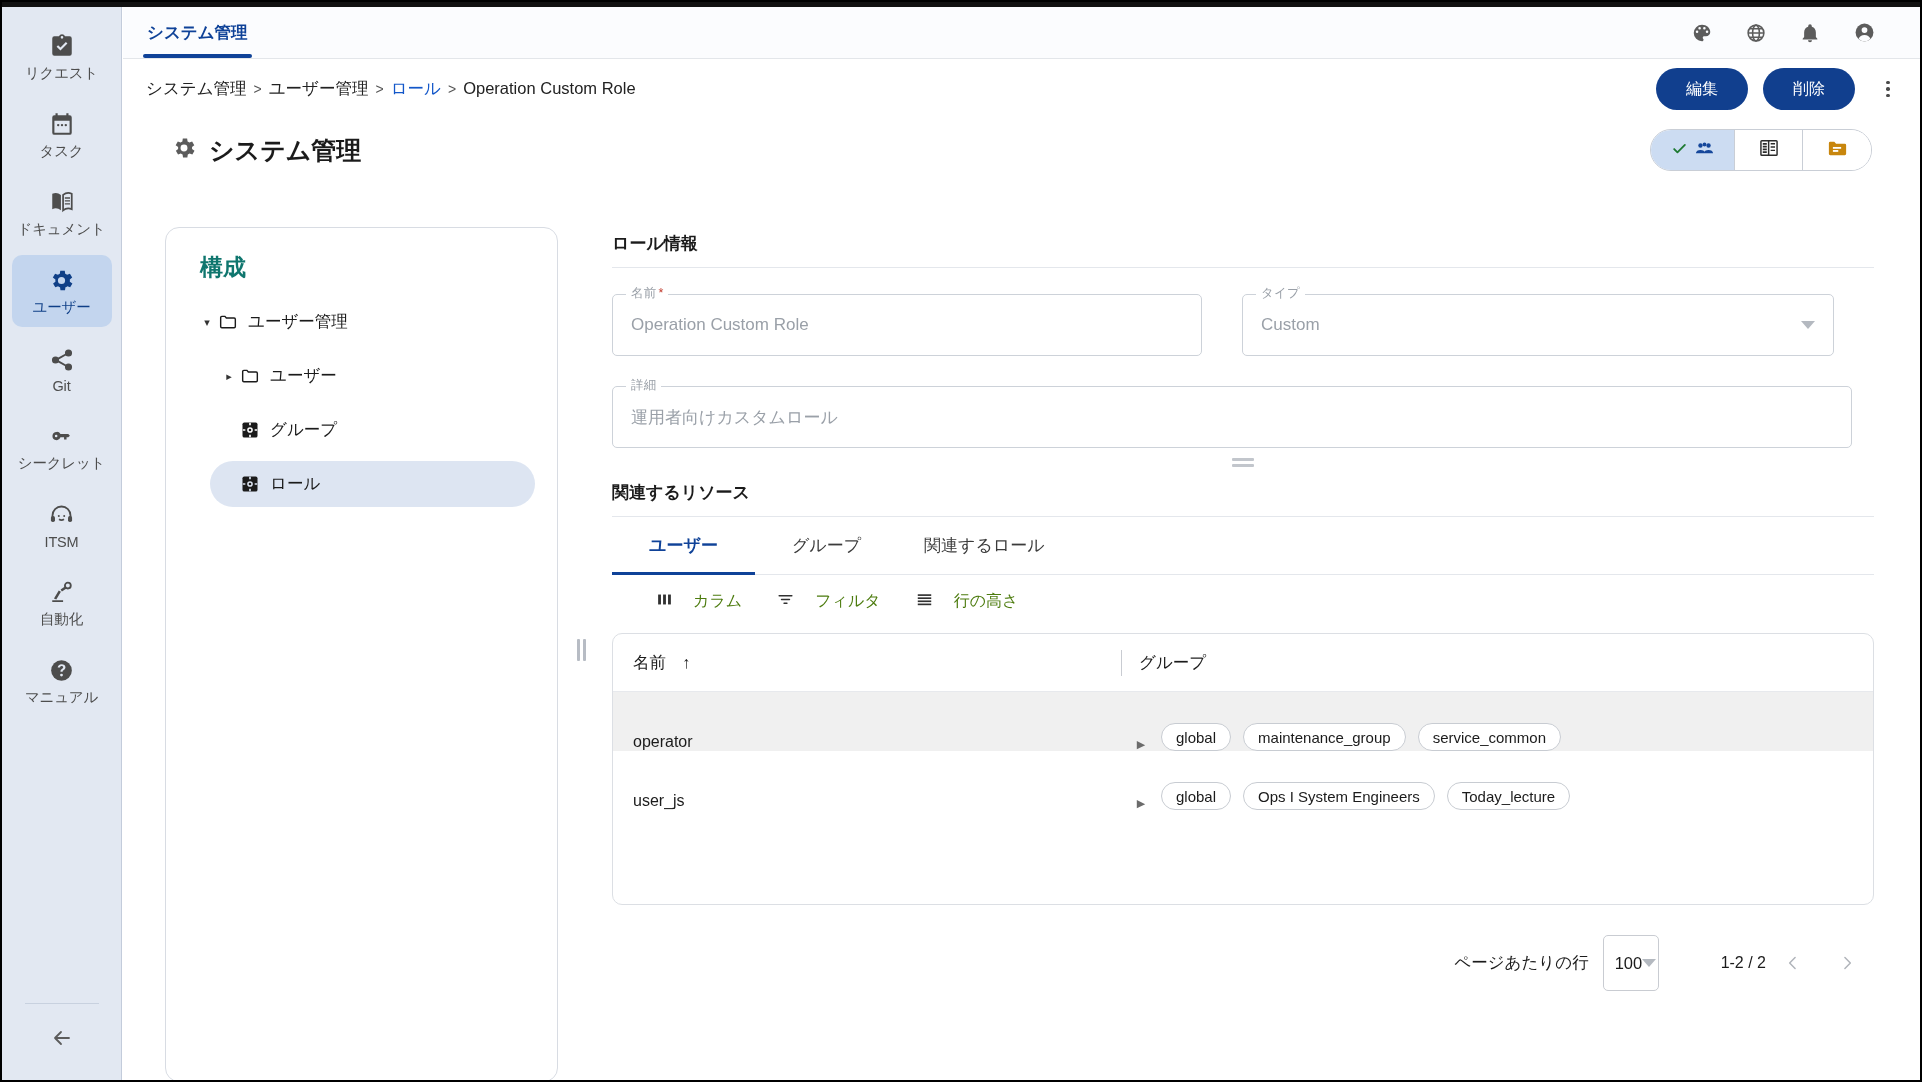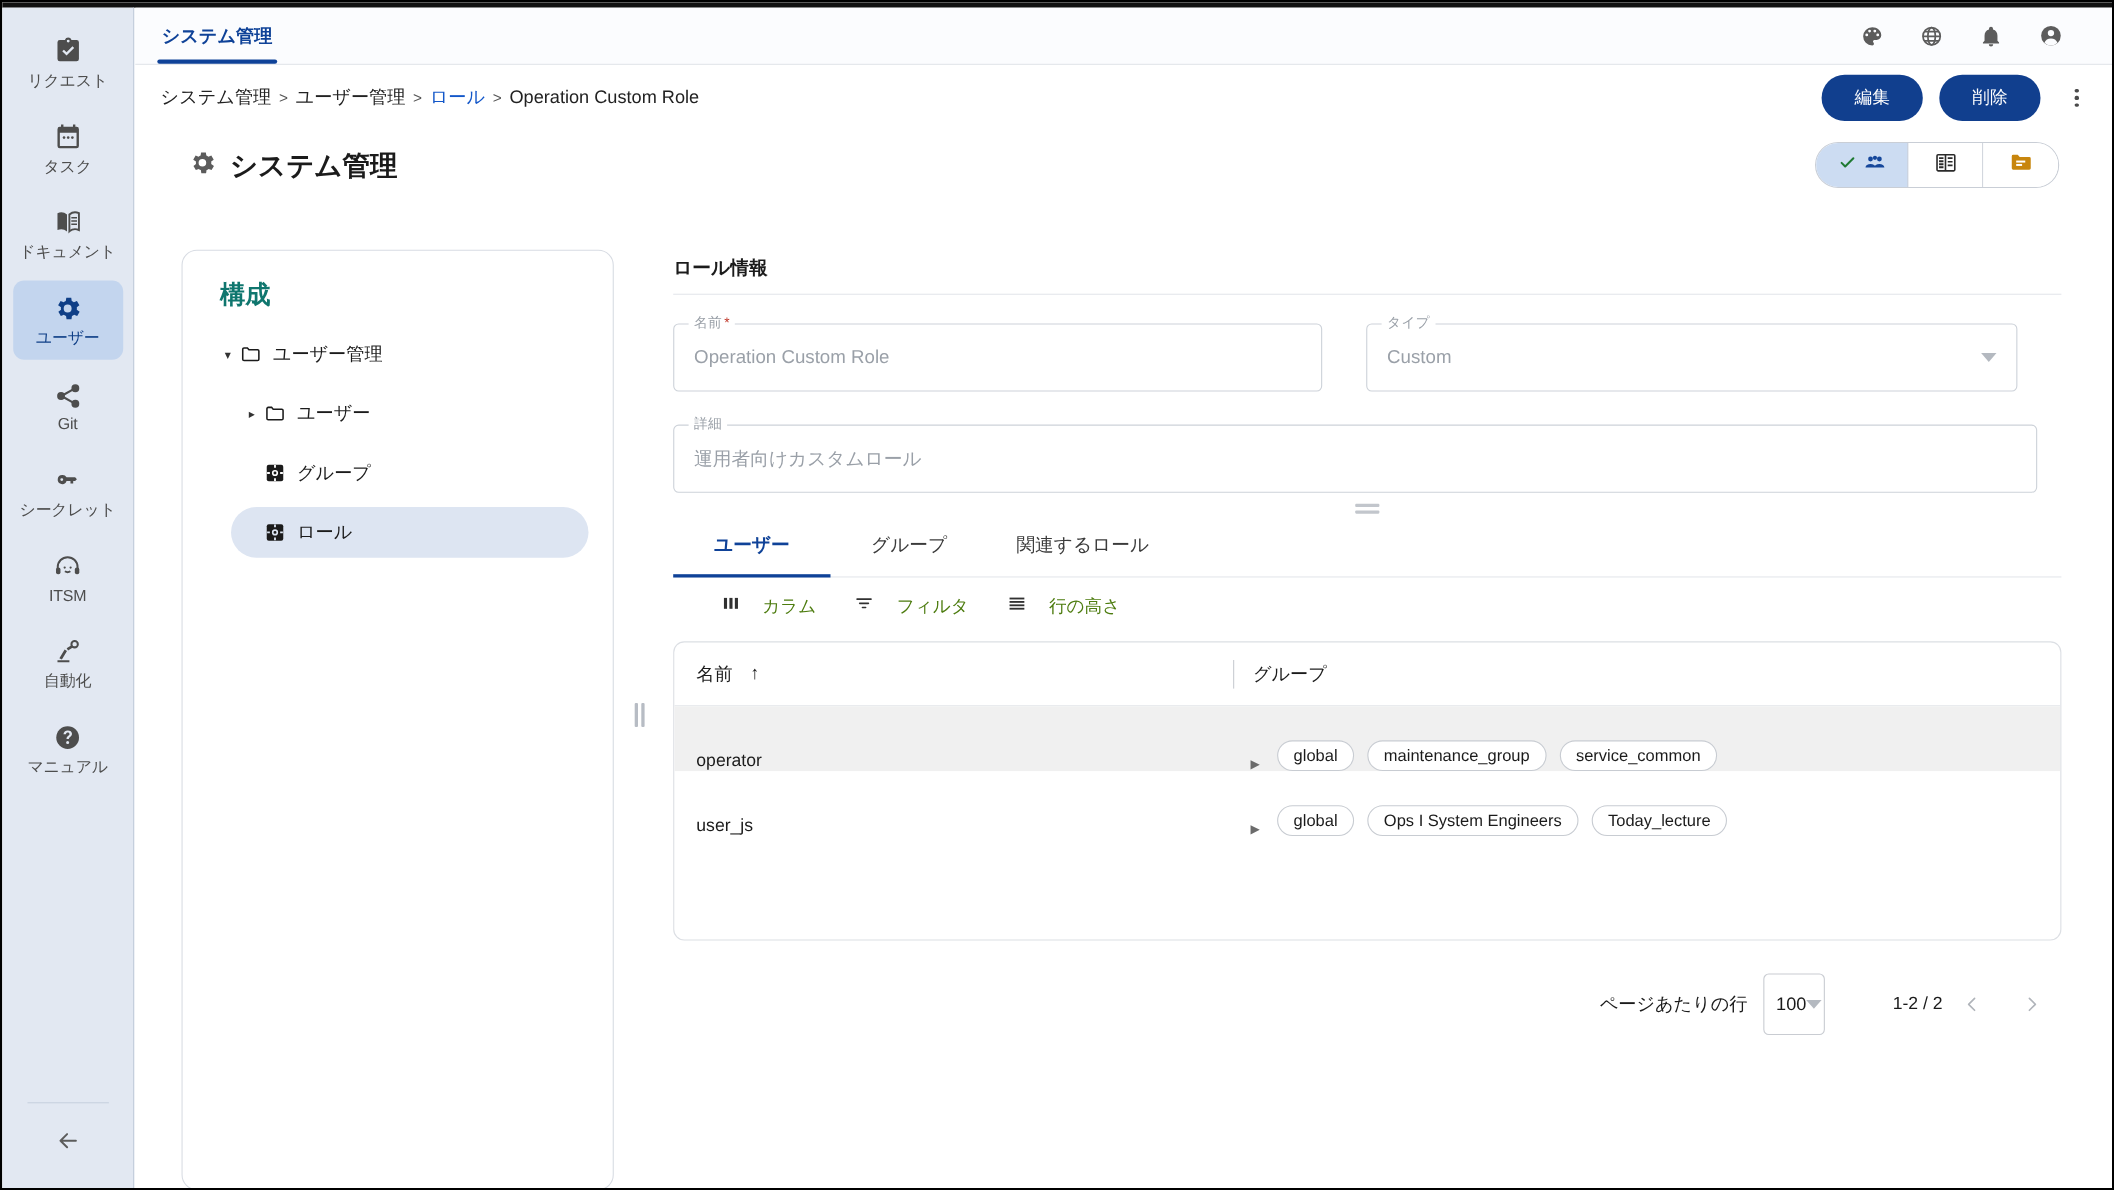--- a/index.html
+++ b/index.html
@@ -498,20 +498,21 @@
 
   <div class="field f-detail">
     <span class="flabel">詳細</span>
     <div class="fbox">運用者向けカスタムロール</div>
   </div>
   <div class="hresize">
       <i></i>
       <i></i>
     </div>
 
+  <div class="sec-head sec-head2">関連するリソース</div>
 
   <div class="tabs">
     <div class="tab active">ユーザー</div>
     <div class="tab">グループ</div>
     <div class="tab">関連するロール</div>
   </div>
 
   <div class="tb">
     <div class="tb-item">
       <span>

